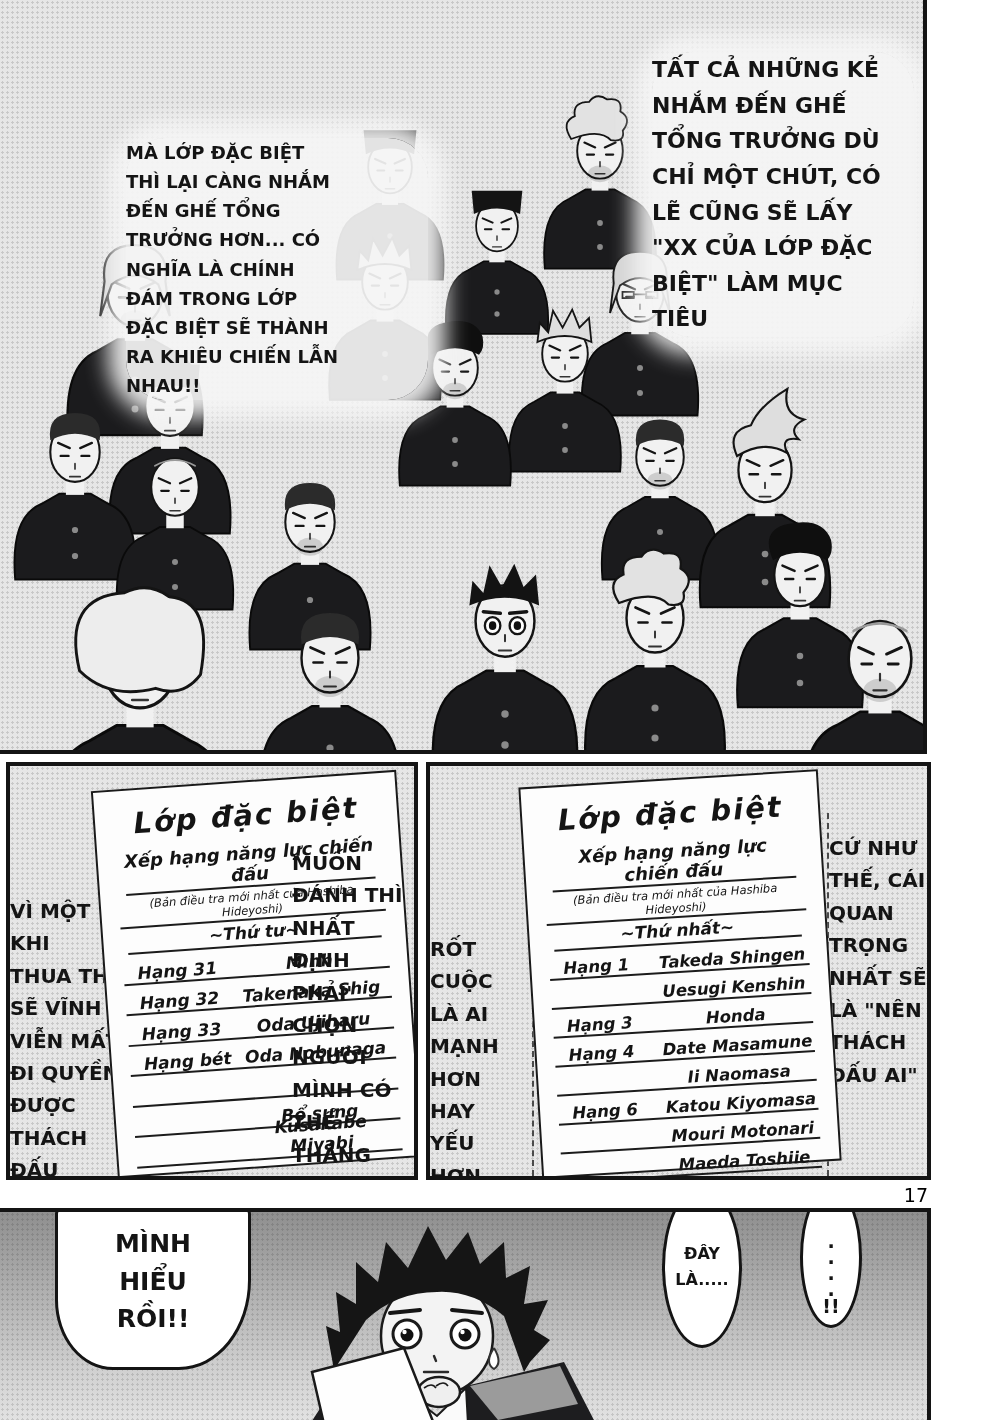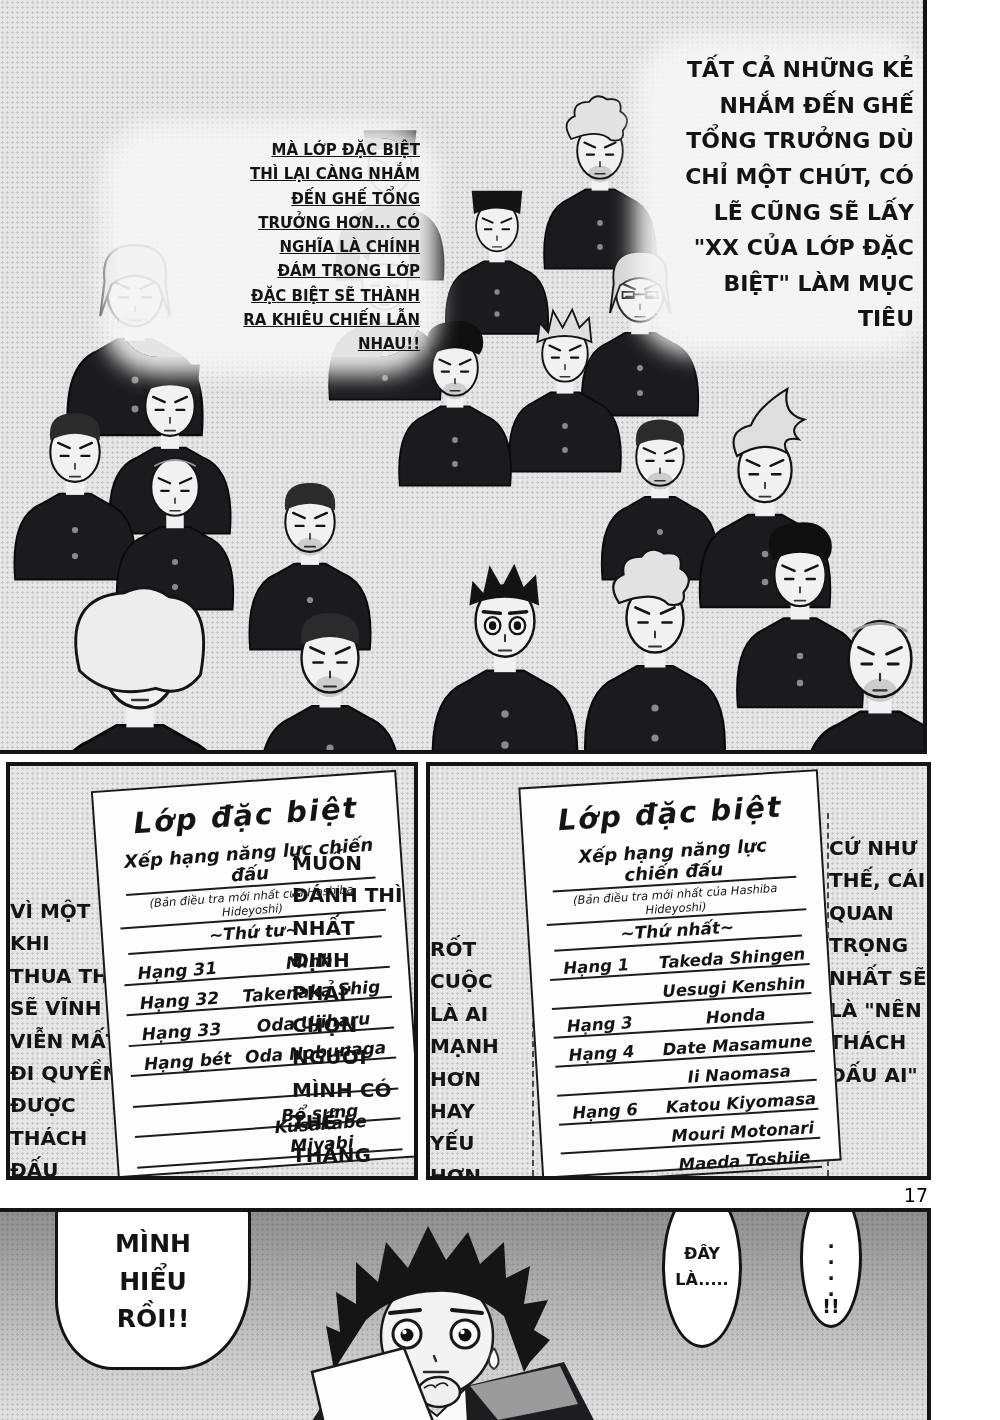--- a/index.html
+++ b/index.html
@@ -7,24 +7,24 @@
         font-family:"DejaVu Sans",sans-serif;color:var(--ink,#141414);}
   .halftone{background-color:var(--halftone-bg,#e6e6e6);
     background-image:radial-gradient(circle, rgba(40,40,40,.16) 1px, rgba(0,0,0,0) 1.4px);
     background-size:5px 5px;}
   .pre{white-space:pre-line;}
   
   #top-panel{position:absolute;left:0;top:0;width:927px;height:754px;
     border-right:4px solid var(--ink,#141414);border-bottom:4px solid var(--ink,#141414);
     box-sizing:border-box;overflow:hidden;}
   #crowd{position:absolute;left:0;top:0;}
-  .speech{position:absolute;font-weight:bold;text-align:right;line-height:1.62;
+  .speech{position:absolute;font-weight:bold;text-align:left;line-height:1.62;
     background:rgba(245,245,245,.92);box-shadow:0 0 22px 18px rgba(245,245,245,.92);
     border-radius:40px;}
-  #speech-left{left:118px;top:138px;width:302px;font-size:15px;text-decoration:underline;}
+  #speech-left{left:126px;top:138px;width:302px;font-size:18px;}
   #speech-right{left:652px;top:52px;width:262px;font-size:22px;}
   
   .rank-panel{position:absolute;top:762px;height:418px;border:4px solid var(--ink,#141414);
     box-sizing:border-box;overflow:hidden;}
   #panel-left{left:6px;width:412px;}
   #panel-right{left:426px;width:505px;}
   .vcap{font-weight:bold;font-size:20px;line-height:1.62;text-align:left;white-space:pre-line;margin-top:47px;}
   .cap-strip{position:absolute;top:0;bottom:0;box-sizing:border-box;z-index:0;}
   #pl-cap-left{left:0;width:112px;border-right:2px dashed #4a4a4a;padding-top:82px;}
   #pl-cap-right{position:absolute;right:0;top:34px;width:122px;z-index:3;}

